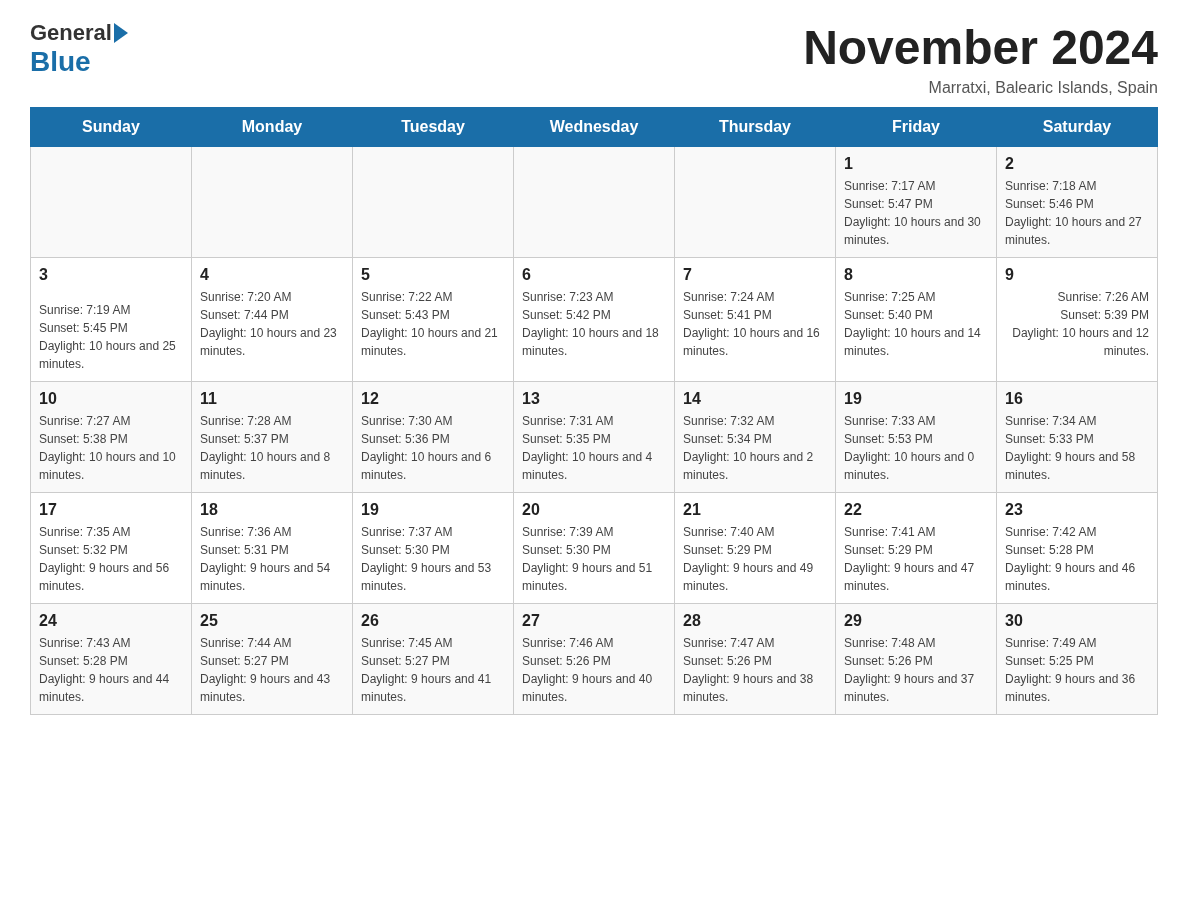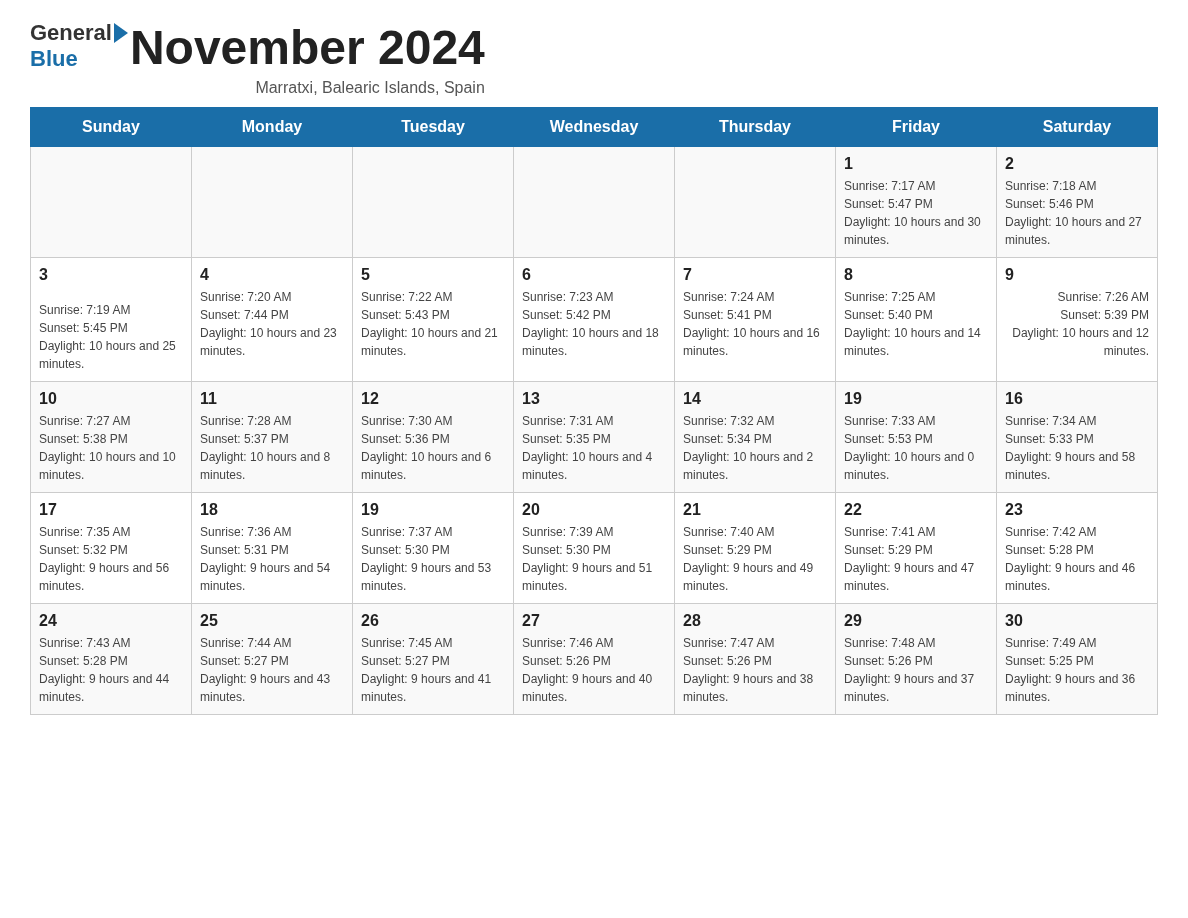--- a/index.html
+++ b/index.html
@@ -6,21 +6,21 @@
     body {
       font-family: Arial, sans-serif;
       background: #fff;
       padding: 20px 30px;
       width: 1188px;
       min-height: 918px;
     }
     .header {
       display: flex;
       align-items: flex-start;
-      justify-content: flex-start;
+      justify-content: space-between;
       margin-bottom: 10px;
     }
     .logo {
       display: flex;
       flex-direction: column;
       align-items: flex-start;
     }
     .logo-top {
       display: flex;
       align-items: center;
@@ -37,21 +37,21 @@
     .logo-arrow {
       width: 0;
       height: 0;
       border-left: 14px solid #1a6ea8;
       border-top: 10px solid transparent;
       border-bottom: 10px solid transparent;
       margin-left: 2px;
       margin-right: 2px;
     }
     .logo-blue {
-      font-size: 22px;
+      font-size: 28px;
       font-weight: bold;
       color: #1a6ea8;
     }
     .title-section {
       text-align: right;
     }
     .calendar-title {
       font-size: 48px;
       font-weight: bold;
       color: #222;

